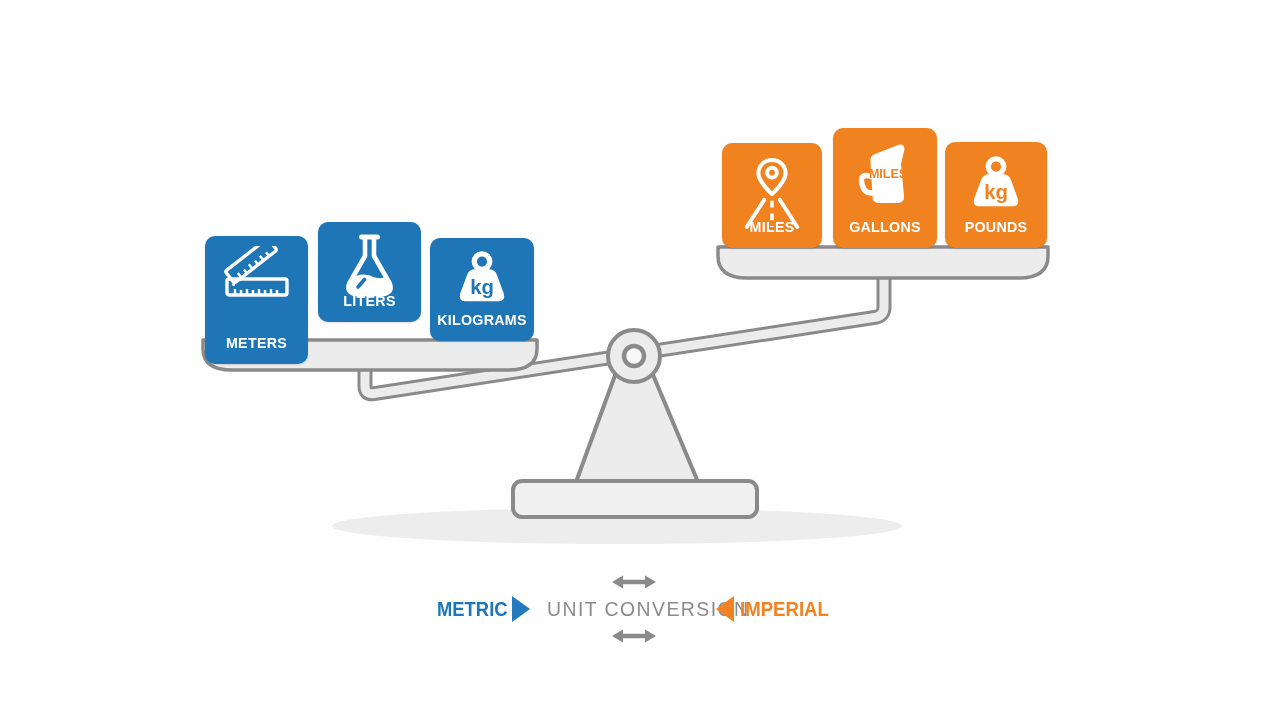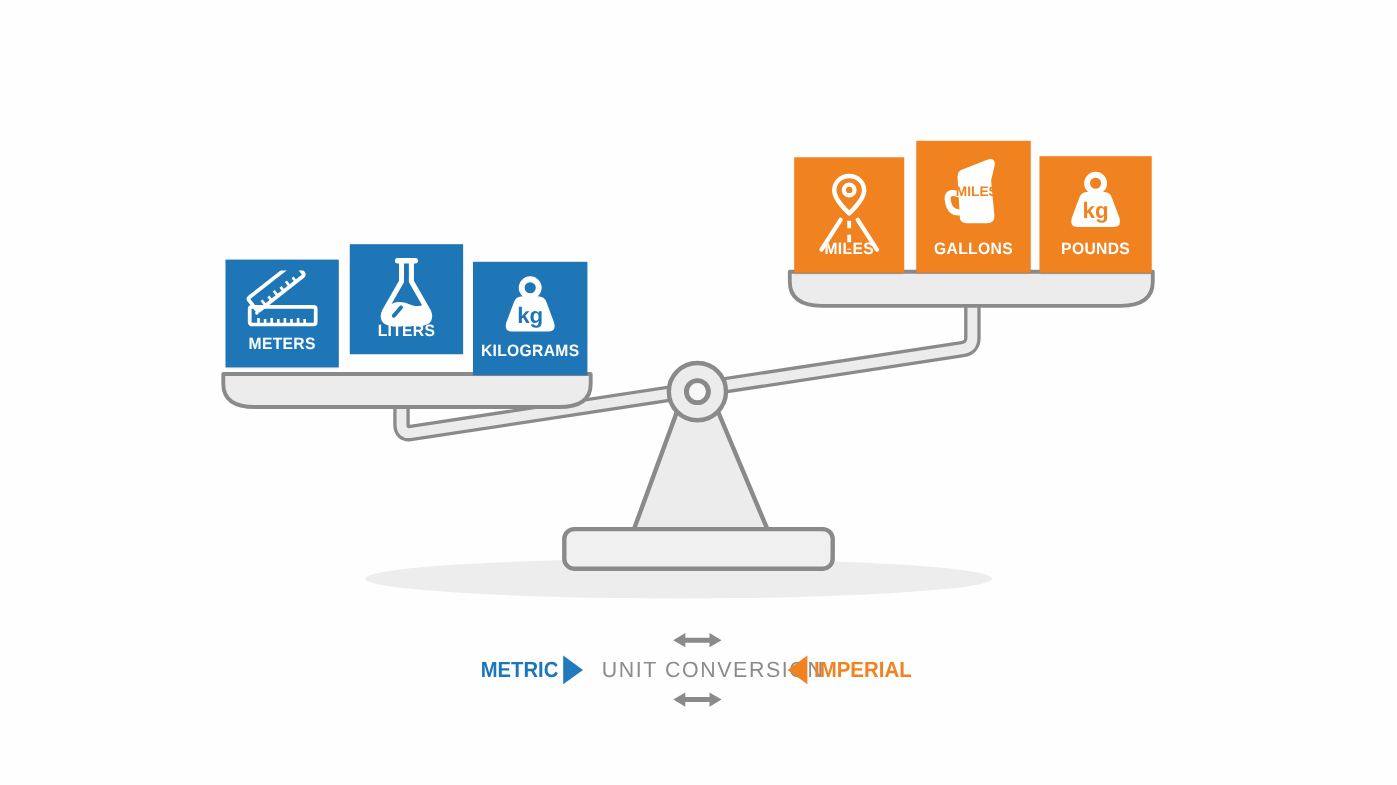--- a/index.html
+++ b/index.html
@@ -3,21 +3,21 @@
 <meta charset="utf-8">
 <style>
   html,body{margin:0;padding:0;background:#fff;}
   .stage{
     position:relative;width:1270px;height:714px;overflow:hidden;
     background:#fefefe;
     font-family:"Liberation Sans", sans-serif;
   }
   .apparatus{position:absolute;left:0;top:0;width:1270px;height:714px;}
   .tile{
-    position:absolute;border-radius:0;
+    position:absolute;border-radius:10px;
     box-shadow:0 1px 2px rgba(0,0,0,.12);
   }
   .tile.metric{background:#1e76b6;}
   .tile.imperial{background:#f08320;}
   .tile-icon{position:absolute;left:50%;transform:translateX(-50%);}
   .tile-label{
     position:absolute;left:0;right:0;bottom:13px;
     text-align:center;color:#ffffff;font-weight:bold;font-size:15px;
     letter-spacing:.3px;transform:scaleX(.95);white-space:nowrap;
   }
@@ -48,21 +48,21 @@
 
     <g>
       <circle cx="634" cy="356" r="26" fill="#ececec" stroke="#8a8a8a" stroke-width="4"></circle>
       <circle cx="634" cy="356" r="10" fill="#f8f8f8" stroke="#8a8a8a" stroke-width="4.5"></circle>
     </g>
 
     <path d="M203,340 L537,340 L537,349 Q537,370 508,370 L232,370 Q203,370 203,349 Z" fill="#ececec" stroke="#8a8a8a" stroke-width="3.5" stroke-linejoin="round"></path>
     <path d="M718,247 L1048,247 L1048,256 Q1048,278 1019,278 L747,278 Q718,278 718,256 Z" fill="#ececec" stroke="#8a8a8a" stroke-width="3.5" stroke-linejoin="round"></path>
   </svg>
 
-  <div class="tile metric" style="left:205px;top:236px;width:103px;height:98px">
+  <div class="tile metric" style="left:205px;top:236px;width:103px;height:128px">
     <svg class="tile-icon" style="top:10px" width="68" height="54" viewBox="0 0 68 54">
       <g fill="none" stroke="#ffffff" stroke-width="3.4">
         <g transform="translate(13,36) rotate(-38)">
           <rect x="-2" y="-15" width="54" height="15" rx="2"></rect>
           <path d="M7,-1 v-5 M14,-1 v-4 M21,-1 v-5 M28,-1 v-4 M35,-1 v-5 M42,-1 v-4" stroke-width="2.4"></path>
         </g>
         <rect x="4" y="33" width="60" height="16" rx="2"></rect>
         <path d="M12,48 v-5 M18,48 v-4 M24,48 v-5 M30,48 v-4 M36,48 v-5 M42,48 v-4 M48,48 v-5 M54,48 v-4" stroke-width="2.4"></path>
         <circle cx="10.5" cy="38.5" r="1.6" fill="#ffffff" stroke="none"></circle>
       </g>

